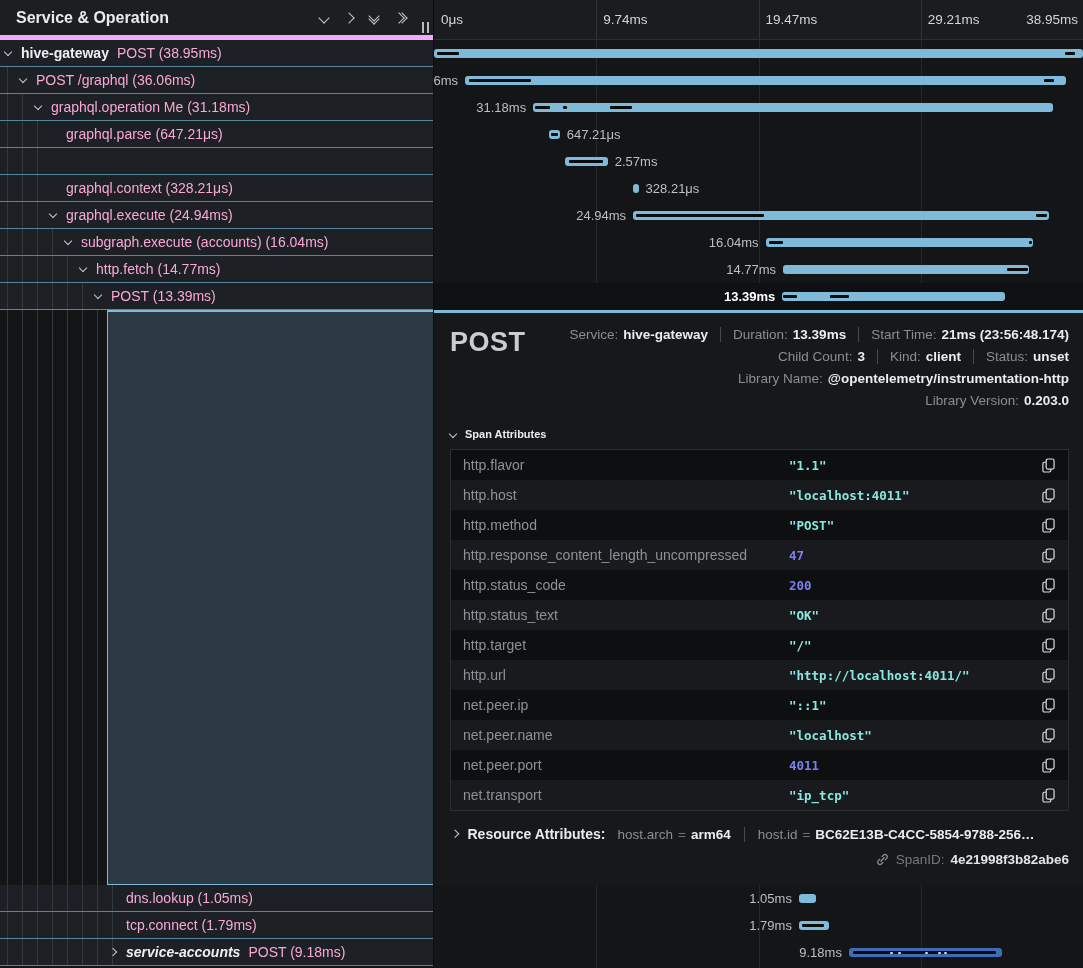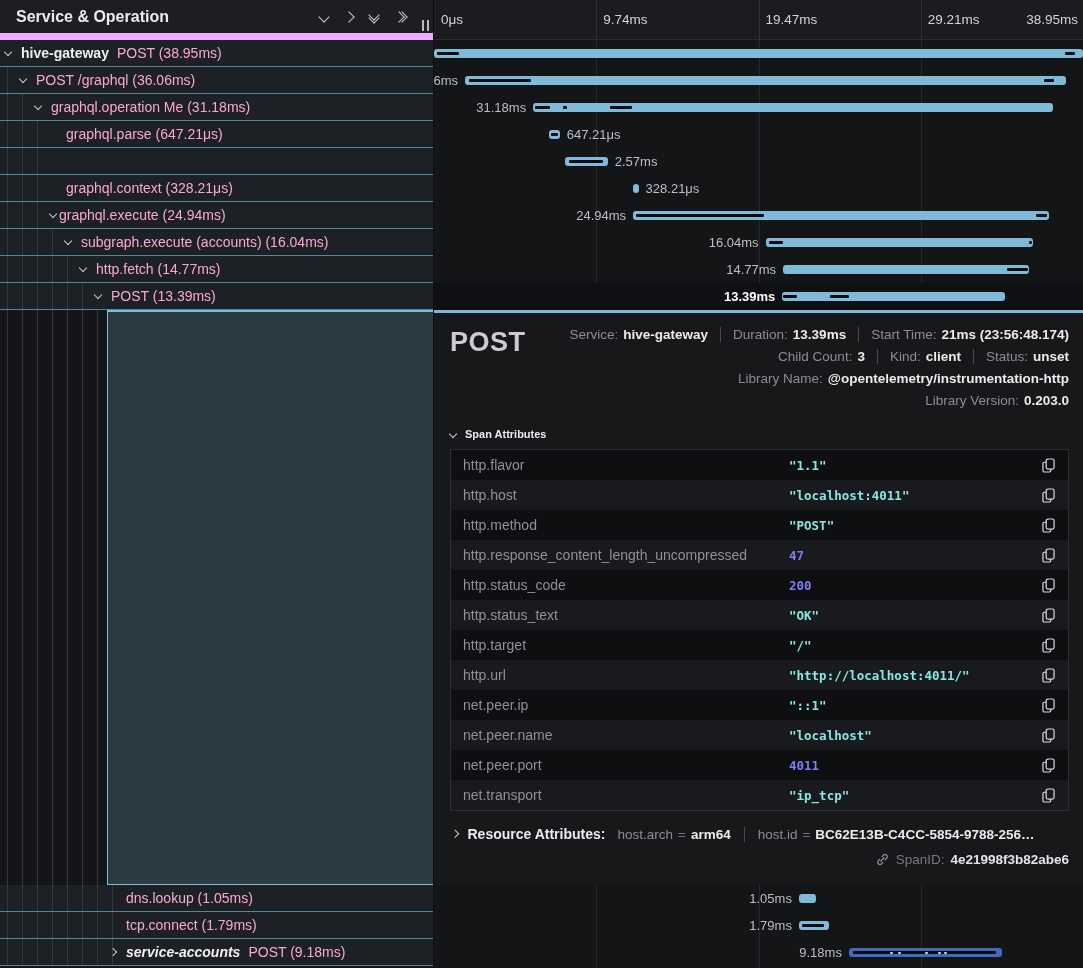--- a/index.html
+++ b/index.html
@@ -5,21 +5,21 @@
   * { box-sizing: border-box; margin: 0; padding: 0; }
   html,body { background:#000; }
   #app{
     position:relative; width:1083px; height:968px; overflow:hidden;
     background:#141517; font-family:"Liberation Sans", sans-serif;
     color:#d6d8da; -webkit-font-smoothing:antialiased;
   }
   
   #left-header{
     position:absolute; left:0; top:0; width:434px; height:40px;
-    background:#1c1e21; border-bottom:7px solid #f0abfc;
+    background:#1c1e21; border-bottom:5px solid #f0abfc;
     display:flex; align-items:center; padding:0 10px 0 16px; z-index:3;
   }
   #left-header .title{ font-size:16px; font-weight:700; color:#e9ebee; flex:1; }
   .hicons{ display:flex; align-items:center; gap:17px; margin-right:18px; }
   .hicon{ display:flex; flex-direction:column; align-items:center; cursor:pointer; }
   .hicon.row2{ flex-direction:row; }
   .chev{ display:inline-block; width:7px; height:7px;
     border-right:1.7px solid #c7c9cd; border-bottom:1.7px solid #c7c9cd; }
   .chev.down{ transform:rotate(45deg); }
   .chev.right{ transform:rotate(-45deg); }
@@ -223,21 +223,21 @@
         </div>
         <div class="bars">
           <span class="bar-label" style="left: calc(31.5276% + 7px);">328.21μs</span>
           <div class="bar" style="left: 30.6804%; width: 0.84724%; background: rgb(127, 187, 217);"></div>
         </div>
       </div>
       <div class="row">
         <div class="tree">
           <div class="guides" style="width: 39px;"></div>
           <i class="chev down" style="left: 50px;"></i>
-          <span class="names" style="left: 59px;"><span class="op">graphql.execute (24.94ms)</span></span>
+          <span class="names" style="left: 66px;"><span class="op">graphql.execute (24.94ms)</span></span>
         </div>
         <div class="bars">
           <span class="bar-label" style="right: calc(69.3196% + 7px);">24.94ms</span>
           <div class="bar" style="left: 30.6804%; width: 64.0308%; background: rgb(127, 187, 217);">
             <i class="mark" style="left: 0.8%; width: 30.7%;"></i>
             <i class="mark" style="left: 97%; width: 2.5%;"></i>
           </div>
         </div>
       </div>
       <div class="row">

